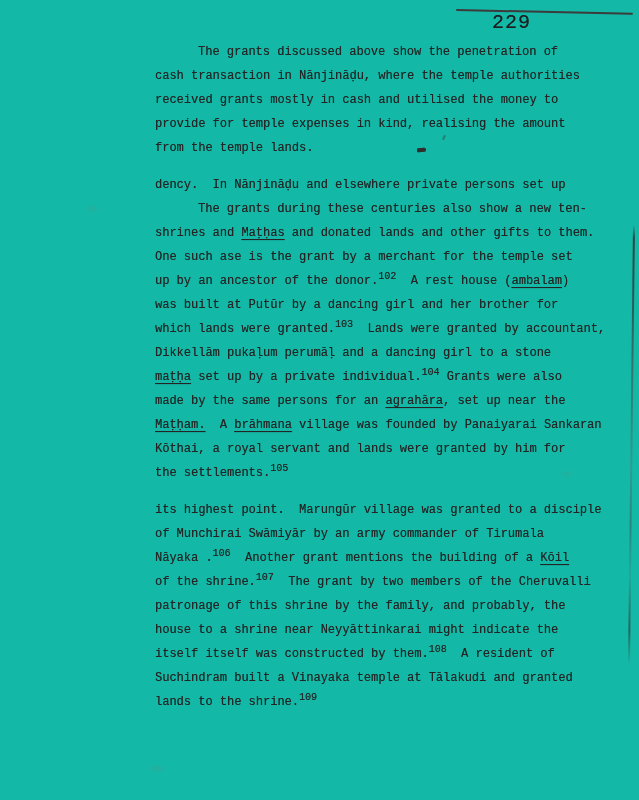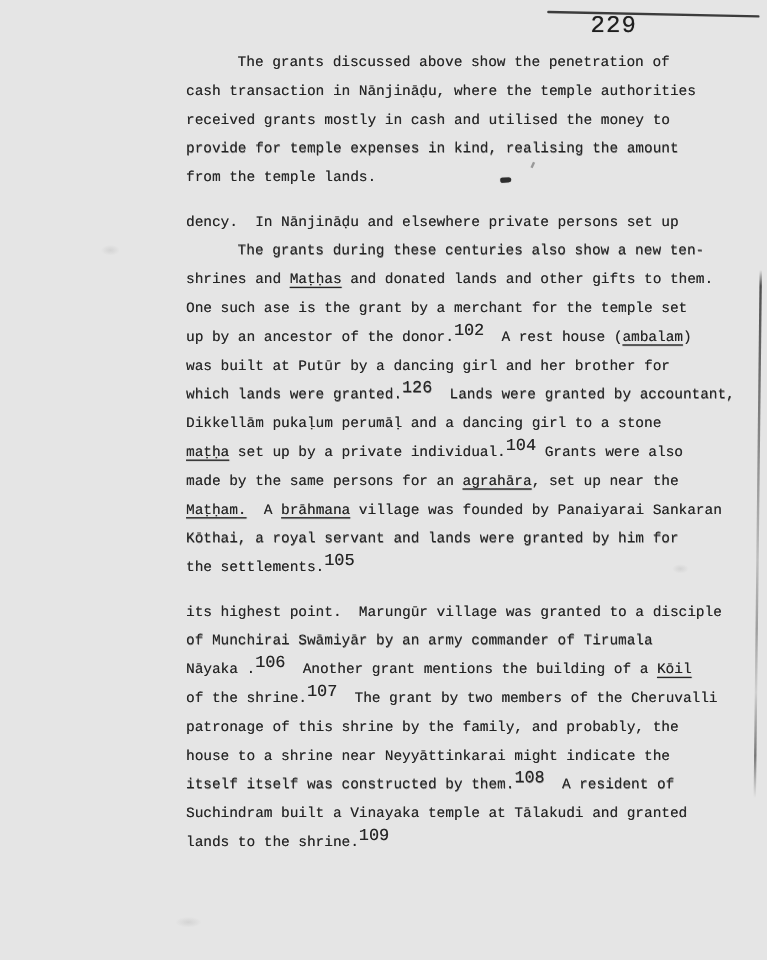--- a/index.html
+++ b/index.html
@@ -50,21 +50,21 @@
     white-space: pre;
     height: 24px;
   }
   .line.first { padding-left: 43px; }
   .u {
     text-decoration: underline;
     text-underline-offset: 3px;
     text-decoration-thickness: 1.2px;
   }
   .sup {
-    font-size: 14px;
+    font-size: 10px;
     position: relative;
     top: -5px;
     letter-spacing: 0;
   }
   .scan-edge {
     position: absolute;
     left: 628px;
     top: 225px;
     width: 2px;
     height: 440px;
@@ -105,39 +105,39 @@
     border-radius: 50%;
     background: radial-gradient(rgba(120,120,120,0.16), rgba(120,120,120,0) 70%);
   }
   .smudge.s1 { left: 84px;  top: 204px; width: 16px; height: 9px; }
   .smudge.s2 { left: 146px; top: 764px; width: 22px; height: 9px; }
   .smudge.s3 { left: 560px; top: 470px; width: 14px; height: 8px; }
 </style>
 </head>
 <body>
 
-<div class="page" style="background: #e5e5e5; color: rgb(36, 36, 36);">
+<div class="page" style="background: #14b8a6; color: rgb(36, 36, 36);">
   <div class="header-rule"></div>
   <div class="page-number">229</div>
   <div class="text-block">
       <div class="para">
         <div class="line first"><span>The grants discussed above show the penetration of</span></div>
         <div class="line"><span>cash transaction in Nānjināḍu, where the temple authorities</span></div>
         <div class="line"><span>received grants mostly in cash and utilised the money to</span></div>
         <div class="line"><span>provide for temple expenses in kind, realising the amount</span></div>
         <div class="line"><span>from the temple lands.</span></div>
       </div>
       <div class="para">
         <div class="line"><span>dency.  In Nānjināḍu and elsewhere private persons set up</span></div>
         <div class="line first"><span>The grants during these centuries also show a new ten-</span></div>
         <div class="line"><span>shrines and </span><span class="u">Maṭḥas</span><span> and donated lands and other gifts to them.</span></div>
         <div class="line"><span>One such ase is the grant by a merchant for the temple set</span></div>
         <div class="line"><span>up by an ancestor of the donor.</span><span class="sup">102</span><span>  A rest house (</span><span class="u">ambalam</span><span>)</span></div>
         <div class="line"><span>was built at Putūr by a dancing girl and her brother for</span></div>
-        <div class="line"><span>which lands were granted.</span><span class="sup">126</span><span>  Lands were granted by accountant,</span></div>
+        <div class="line"><span>which lands were granted.</span><span class="sup">103</span><span>  Lands were granted by accountant,</span></div>
         <div class="line"><span>Dikkellām pukaḷum perumāḷ and a dancing girl to a stone</span></div>
         <div class="line"><span class="u">maṭḥa</span><span> set up by a private individual.</span><span class="sup">104</span><span> Grants were also</span></div>
         <div class="line"><span>made by the same persons for an </span><span class="u">agrahāra</span><span>, set up near the</span></div>
         <div class="line"><span class="u">Maṭḥam.</span><span>  A </span><span class="u">brāhmana</span><span> village was founded by Panaiyarai Sankaran</span></div>
         <div class="line"><span>Kōthai, a royal servant and lands were granted by him for</span></div>
         <div class="line"><span>the settlements.</span><span class="sup">105</span></div>
       </div>
       <div class="para">
         <div class="line"><span>its highest point.  Marungūr village was granted to a disciple</span></div>
         <div class="line"><span>of Munchirai Swāmiyār by an army commander of Tirumala</span></div>

